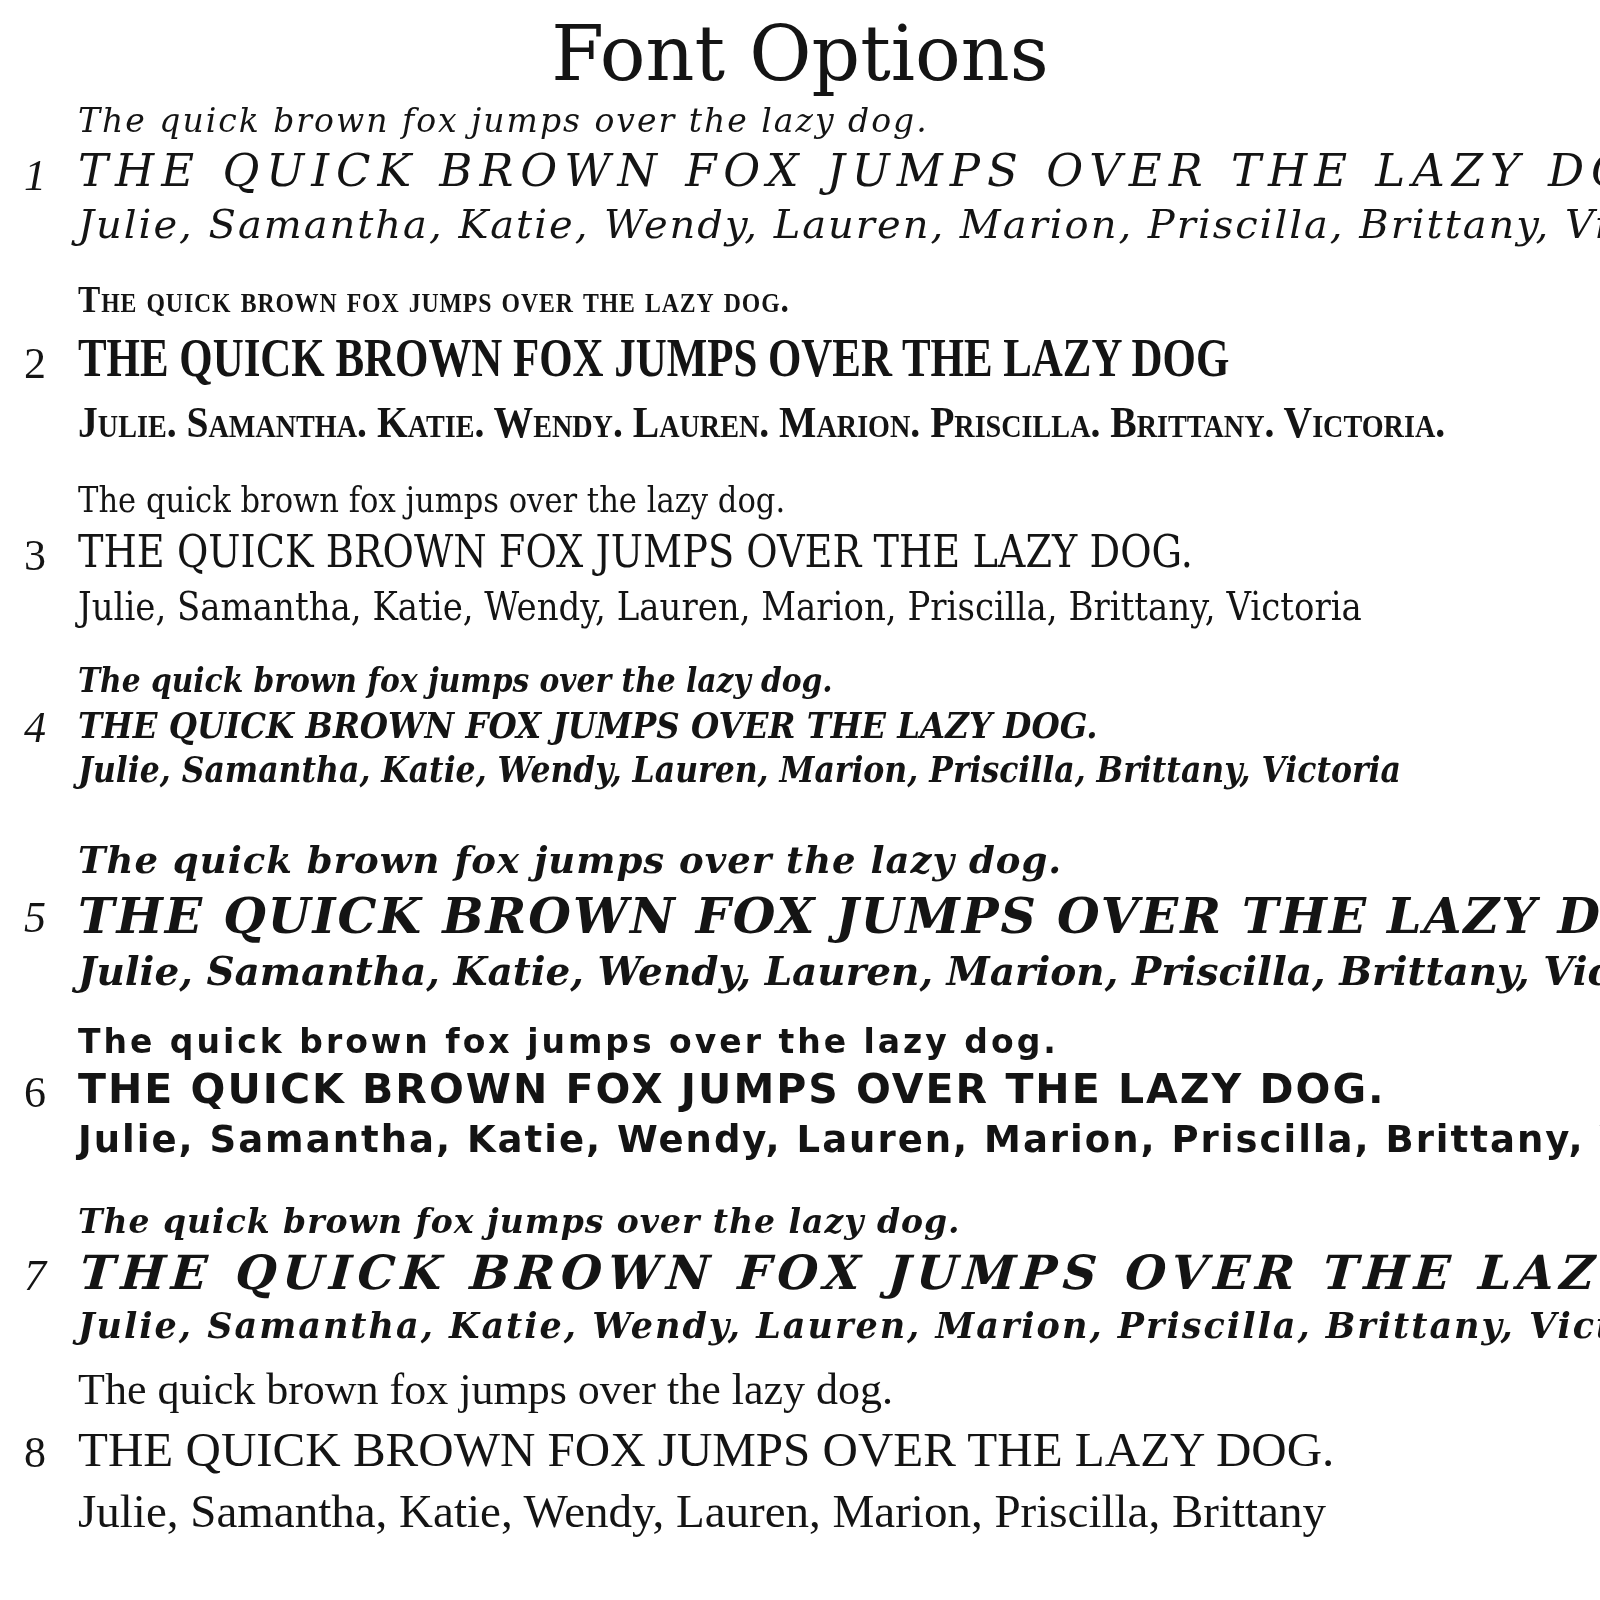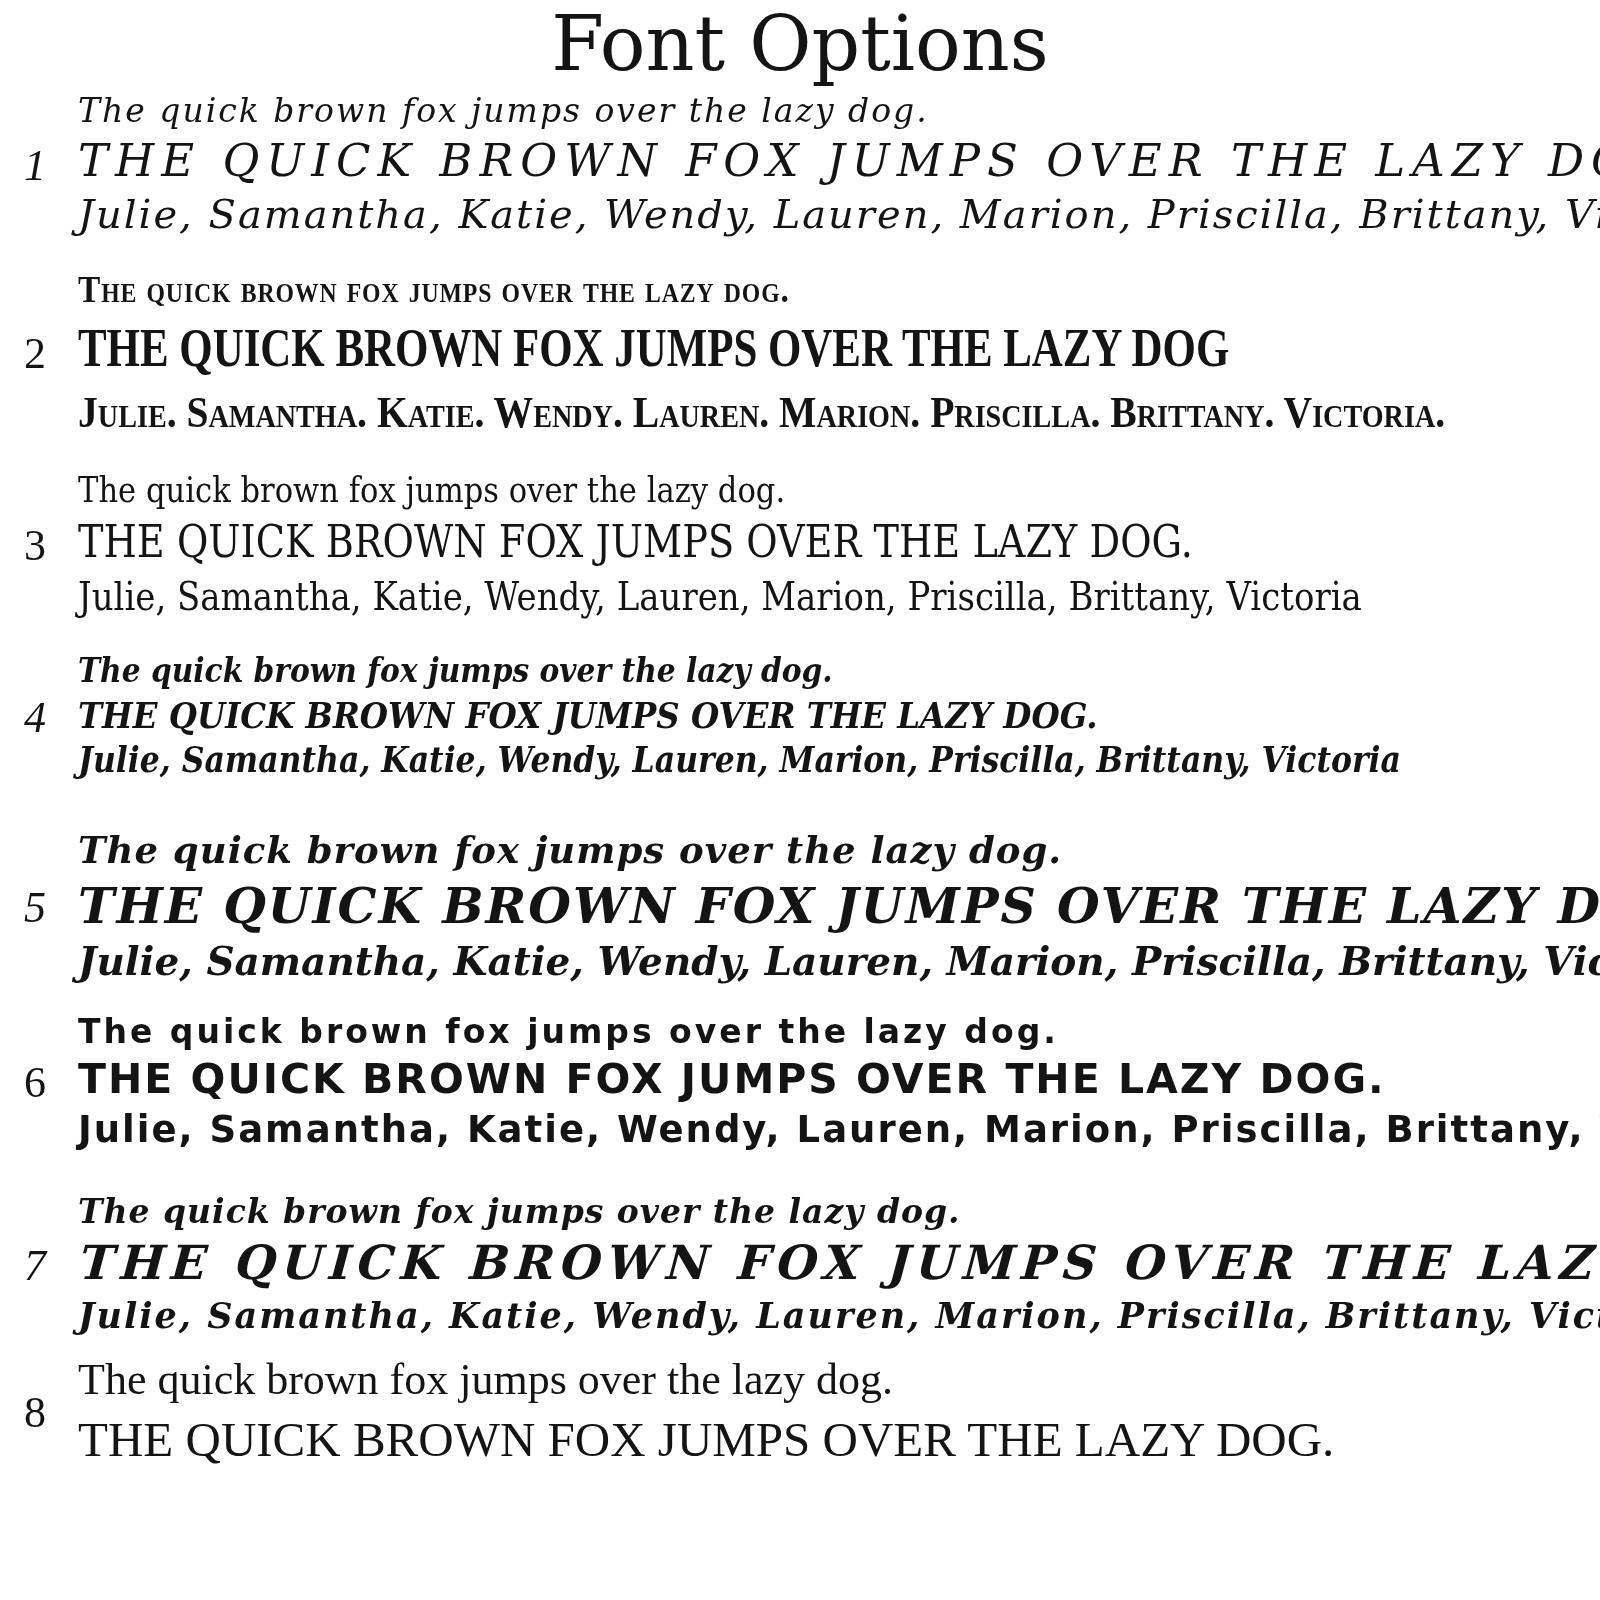--- a/index.html
+++ b/index.html
@@ -1,19 +1,19 @@
 <!DOCTYPE html>
 <html><head>
 <meta charset="utf-8">
 <style>
   * { margin: 0; padding: 0; box-sizing: border-box; }
   html, body { width: 1600px; height: 1600px; overflow: hidden; }
   body { background: #ffffff; color: #141414; }
 
-  .page { width: 1600px; height: 1600px; padding-top: 2px; border-radius: 25px; }
+  .page { width: 1600px; height: 1600px; padding-top: 12px; border-radius: 25px; }
 
   .title {
     text-align: center;
     font-family: "DejaVu Serif", serif;
     font-size: 76px;
     line-height: 1.1;
     font-weight: 400;
     margin-bottom: 4px;
   }
 
@@ -136,16 +136,17 @@
       <span class="num">7</span>
       <div class="line l1">The quick brown fox jumps over the lazy dog.</div>
       <div class="line l2">THE QUICK BROWN FOX JUMPS OVER THE LAZY DOG.</div>
       <div class="line l3">Julie, Samantha, Katie, Wendy, Lauren, Marion, Priscilla, Brittany, Victoria</div>
     </div>
 
     <div class="section f8">
       <span class="num">8</span>
       <div class="line l1">The quick brown fox jumps over the lazy dog.</div>
       <div class="line l2">THE QUICK BROWN FOX JUMPS OVER THE LAZY DOG.</div>
+      <div class="line l3">Julie, Samantha, Katie, Wendy, Lauren, Marion, Priscilla, Brittany</div>
     </div>
 
   </div>
 </div>
 
 </body></html>

